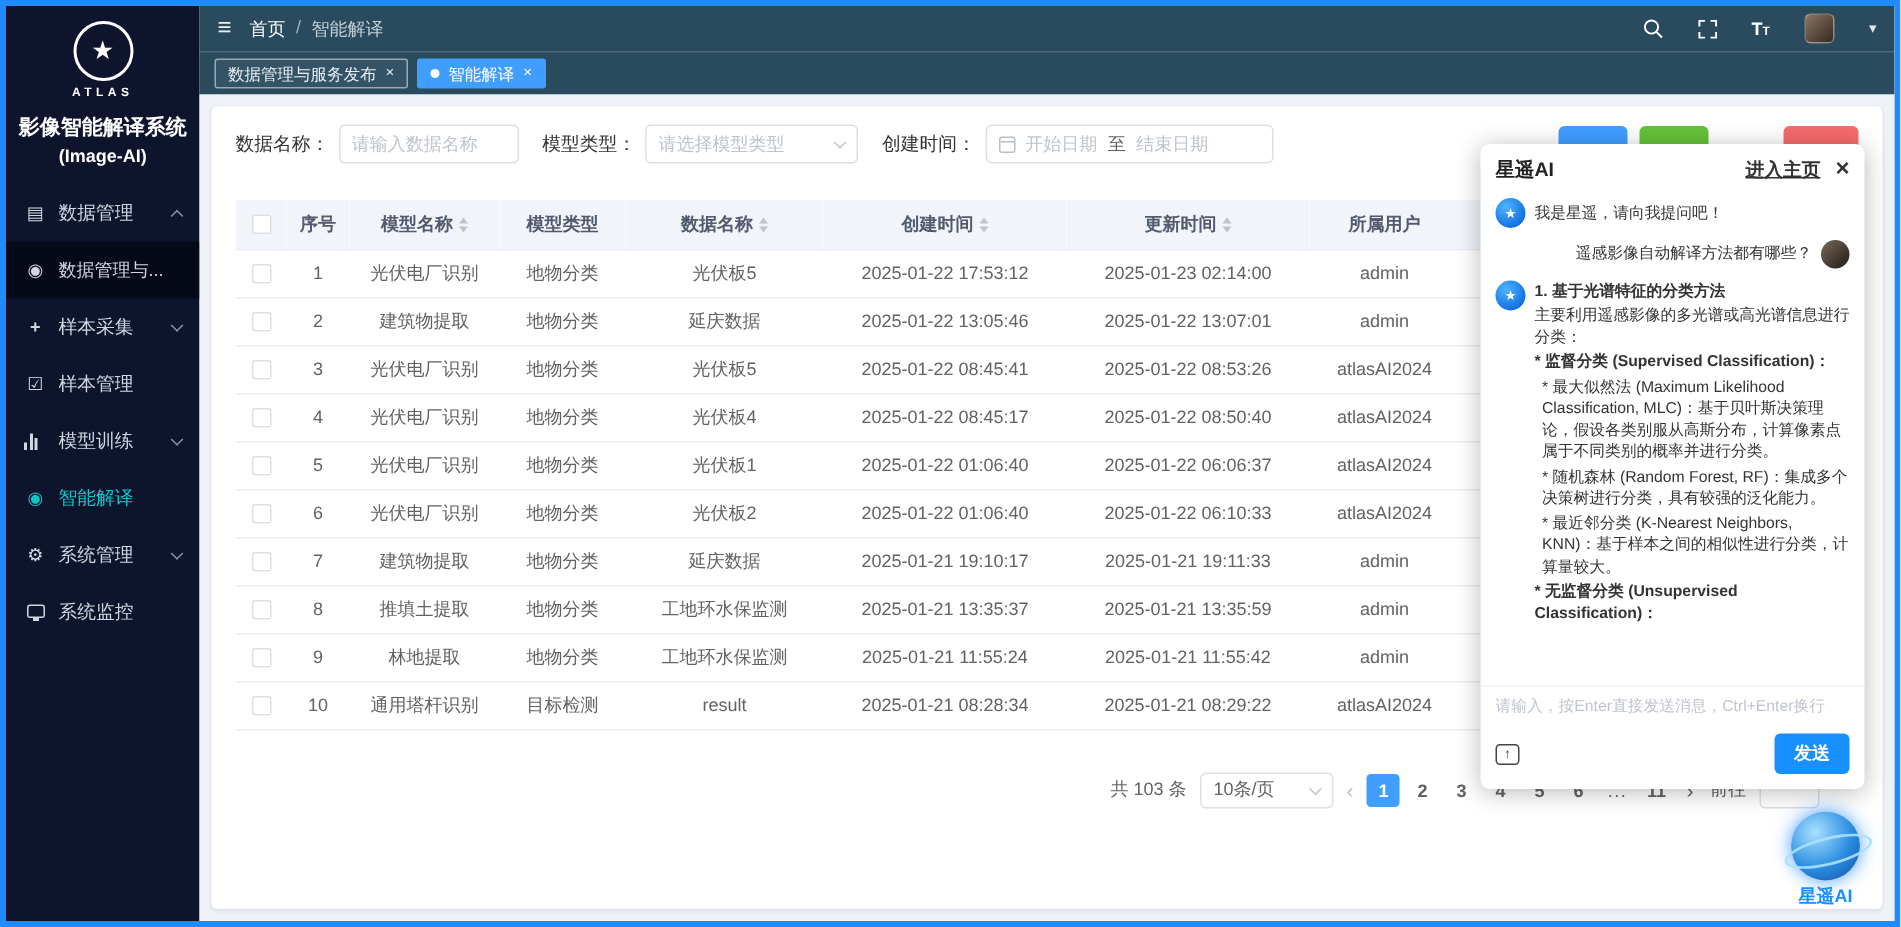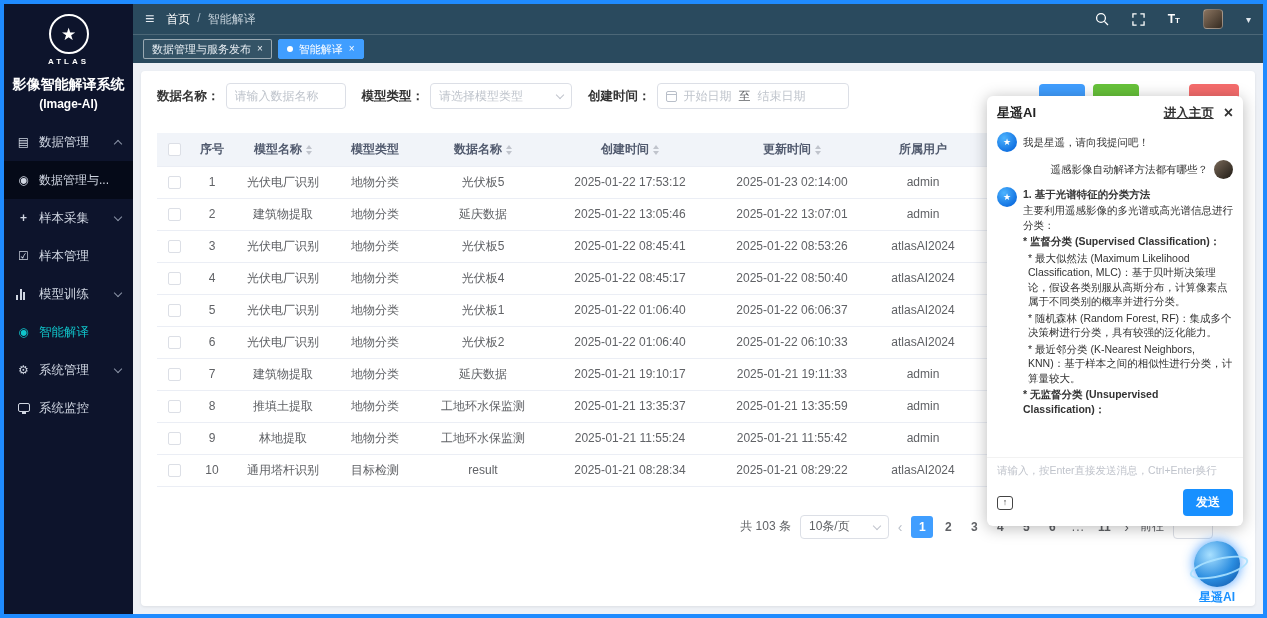--- a/index.html
+++ b/index.html
@@ -46,21 +46,21 @@
   .tab .x{font-size:10px;line-height:1}
   .tab.active{background:#409eff;border-color:#409eff;color:#fff}
   .tab .dot{width:6px;height:6px;border-radius:50%;background:#fff;flex-shrink:0}
 
   .content{flex:1;padding:8px;background:#eef1f6;overflow:hidden}
   .card{background:#fff;height:100%;border-radius:4px;box-shadow:0 1px 3px rgba(0,0,0,.08);padding:12px 16px;position:relative;overflow:hidden}
 
   
   .filter-row{display:flex;align-items:center;font-size:12.5px;color:#333}
   .f-group{display:flex;align-items:center;margin-right:16px}
-  .f-label{font-weight:bold;margin-right:6px;white-space:nowrap}
+  .f-label{font-weight:normal;margin-right:6px;white-space:nowrap}
   .f-input,.f-select,.date-box{height:26px;border:1px solid #dcdfe6;border-radius:4px;background:#fff;font-size:12px;color:#606266;display:flex;align-items:center;padding:0 8px}
   input.f-input{width:120px}
   input.f-input::placeholder{color:#bfc4cc}
   .f-select{width:142px;justify-content:space-between;cursor:pointer}
   .f-select .ph{color:#bfc4cc;white-space:nowrap;overflow:hidden}
   .sel-chev{width:6px;height:6px;border-right:1.4px solid #c0c4cc;border-bottom:1.4px solid #c0c4cc;transform:rotate(45deg);margin-bottom:2px;flex-shrink:0}
   .date-box{width:192px;gap:7px}
   .cal{width:11px;height:11px;border:1.2px solid #b9bfc9;border-radius:2px;position:relative;flex-shrink:0}
   .cal::before{content:"";position:absolute;top:2.5px;left:0;right:0;border-top:1.2px solid #b9bfc9}
   .date-ph{color:#bfc4cc;white-space:nowrap}

